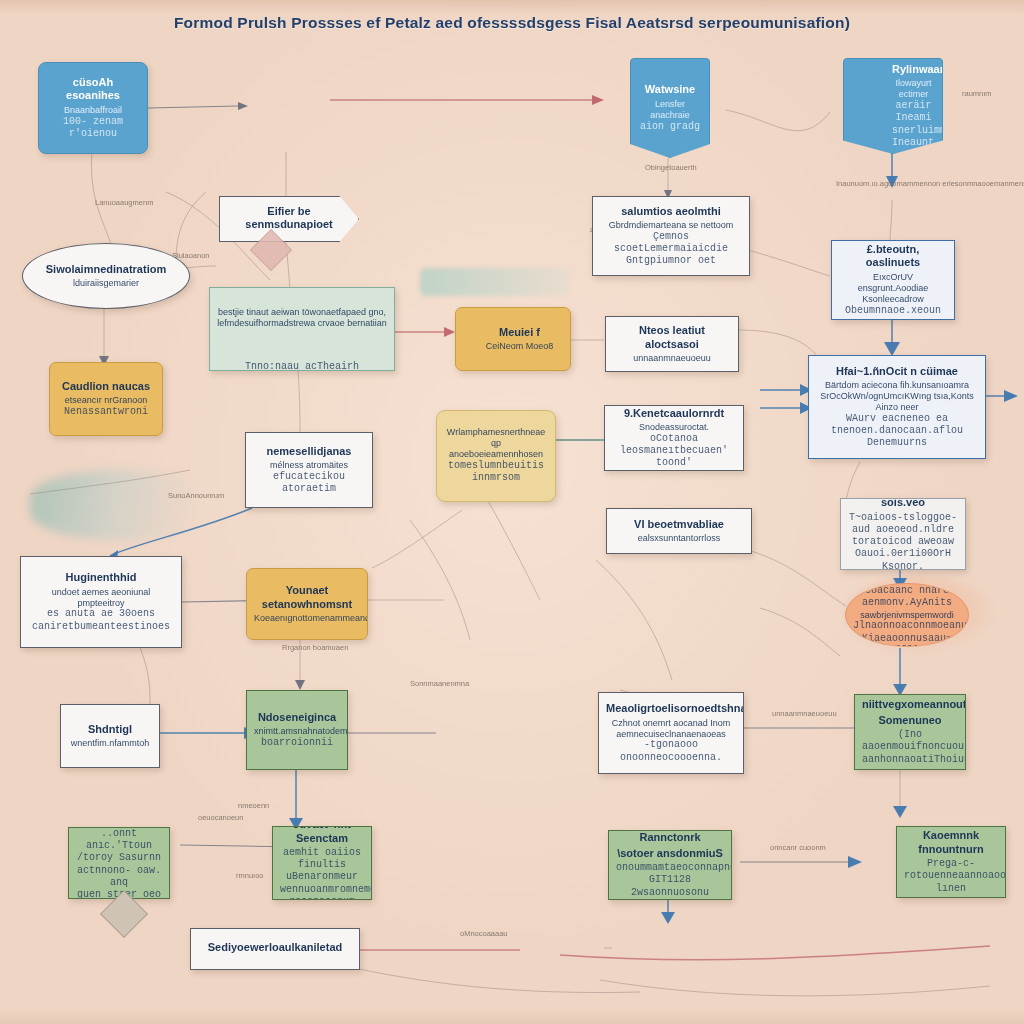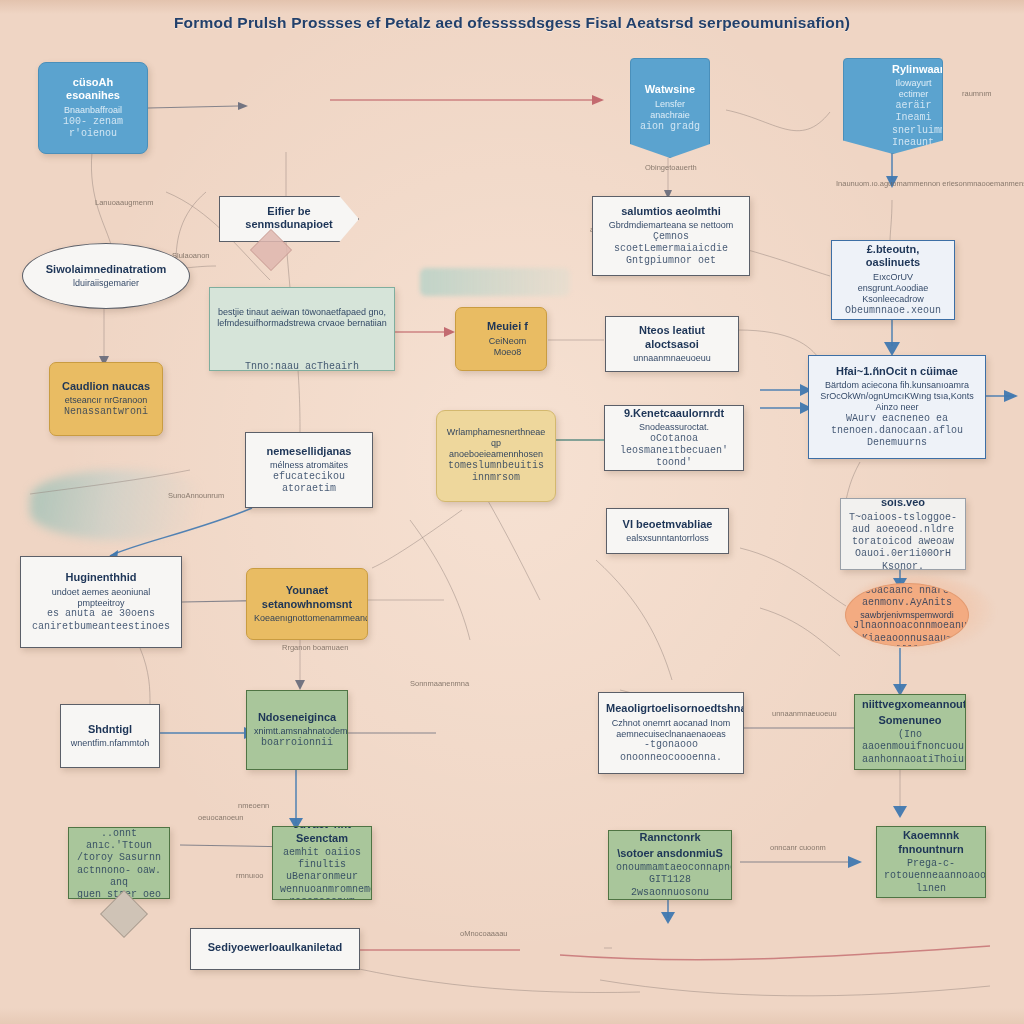--- a/index.html
+++ b/index.html
@@ -265,21 +265,21 @@
     <span class="t sub">bestjie tinaut aeiwan töwonaetfapaed  gno,  lefmdesuifhormadstrewa crvaoe  bernatiian</span>
     <span class="t sub2">Tnno:naau acTheairh inormsiofratobonobas  oen swzs, ssrsime.</span>
   </div>
 
   <div class="node amber" style="left:49px;top:362px;width:114px;height:74px;">
     <span class="t ttl">Caudlion naucas</span>
     <span class="t sub">etseancır nrGranoon</span>
     <span class="t sub2">Nenassantwroni</span>
   </div>
 
-  <div class="node amber" style="left:455px;top:307px;width:92px;height:64px;padding-left:20px;">
+  <div class="node amber" style="left:455px;top:307px;width:116px;height:64px;padding-left:20px;">
     <span class="t ttl">Meuiei f</span>
     <span class="t sub">CeiNeom Moeo8</span>
   </div>
 
   <div class="node white" style="left:245px;top:432px;width:128px;height:76px;">
     <span class="t ttl">nemesellidjanas</span>
     <span class="t sub">mélness atromäites</span>
     <span class="t sub2">efucatecikou atoraetim</span>
   </div>
 
@@ -336,21 +336,21 @@
     <span class="t ttl">Nteos leatiut aloctsasoi</span>
     <span class="t sub">unnaanmnaeuoeuu</span>
   </div>
 
   <div class="node white" style="left:604px;top:405px;width:140px;height:66px;">
     <span class="t ttl">9.Kenetcaaulornrdt</span>
     <span class="t sub">Snodeassuroctat.</span>
     <span class="t sub2">oCotanoa  leosmaneıtbecuaen' toond'</span>
   </div>
 
-  <div class="node white" style="left:606px;top:508px;width:123px;height:46px;">
+  <div class="node white" style="left:606px;top:508px;width:146px;height:46px;">
     <span class="t ttl">VI beoetmvabliae</span>
     <span class="t sub">ealsxsunntantorrloss</span>
   </div>
 
   <div class="node bluebox" style="left:831px;top:240px;width:124px;height:80px;">
     <span class="t ttl">£.bteoutn, oaslinuets</span>
     <span class="t sub">EıxcOrUV ensgrunt.Aoodiae  Ksonleecadrow</span>
     <span class="t sub2">Obeumnnaoe.xeoun</span>
   </div>
 
@@ -377,21 +377,21 @@
     <span class="t ttl">Somenuneo</span>
     <span class="t sub2">(Ino  aaoenmouifnoncuour  aanhonnaoatiThoiuu</span>
   </div>
 
   <div class="node green" style="left:608px;top:830px;width:124px;height:70px;">
     <span class="t ttl">Rannctonrk</span>
     <span class="t ttl">\sotoer ansdonmiuS</span>
     <span class="t sub2">onoummamtaeoconnapnopomnoo GIT1128  2wsaonnuosonu</span>
   </div>
 
-  <div class="node green" style="left:876px;top:826px;width:110px;height:72px;justify-content:center;">
+  <div class="node green" style="left:896px;top:826px;width:110px;height:72px;justify-content:center;">
     <span class="t ttl">Kaoemnnk  fnnountnurn</span>
     <span class="t sub2">Prega-c-rotouenneaannoaoontl-lınen</span>
   </div>
 
 
   <div class="node ellipse" style="left:845px;top:583px;width:124px;height:64px;background:#f3ab81;border:1px solid #e39a70;box-shadow:none;">
     <span class="t sub2">Snauloanemtu  coacaanc nnarc  aenmonv.AyAnits</span>
     <span class="t sub">sawbrjenivmspemwordi</span>
     <span class="t sub2">Jlnaonnoaconnmoeanu  Kiaeaoonnusaau~[[]]</span>
   </div>

